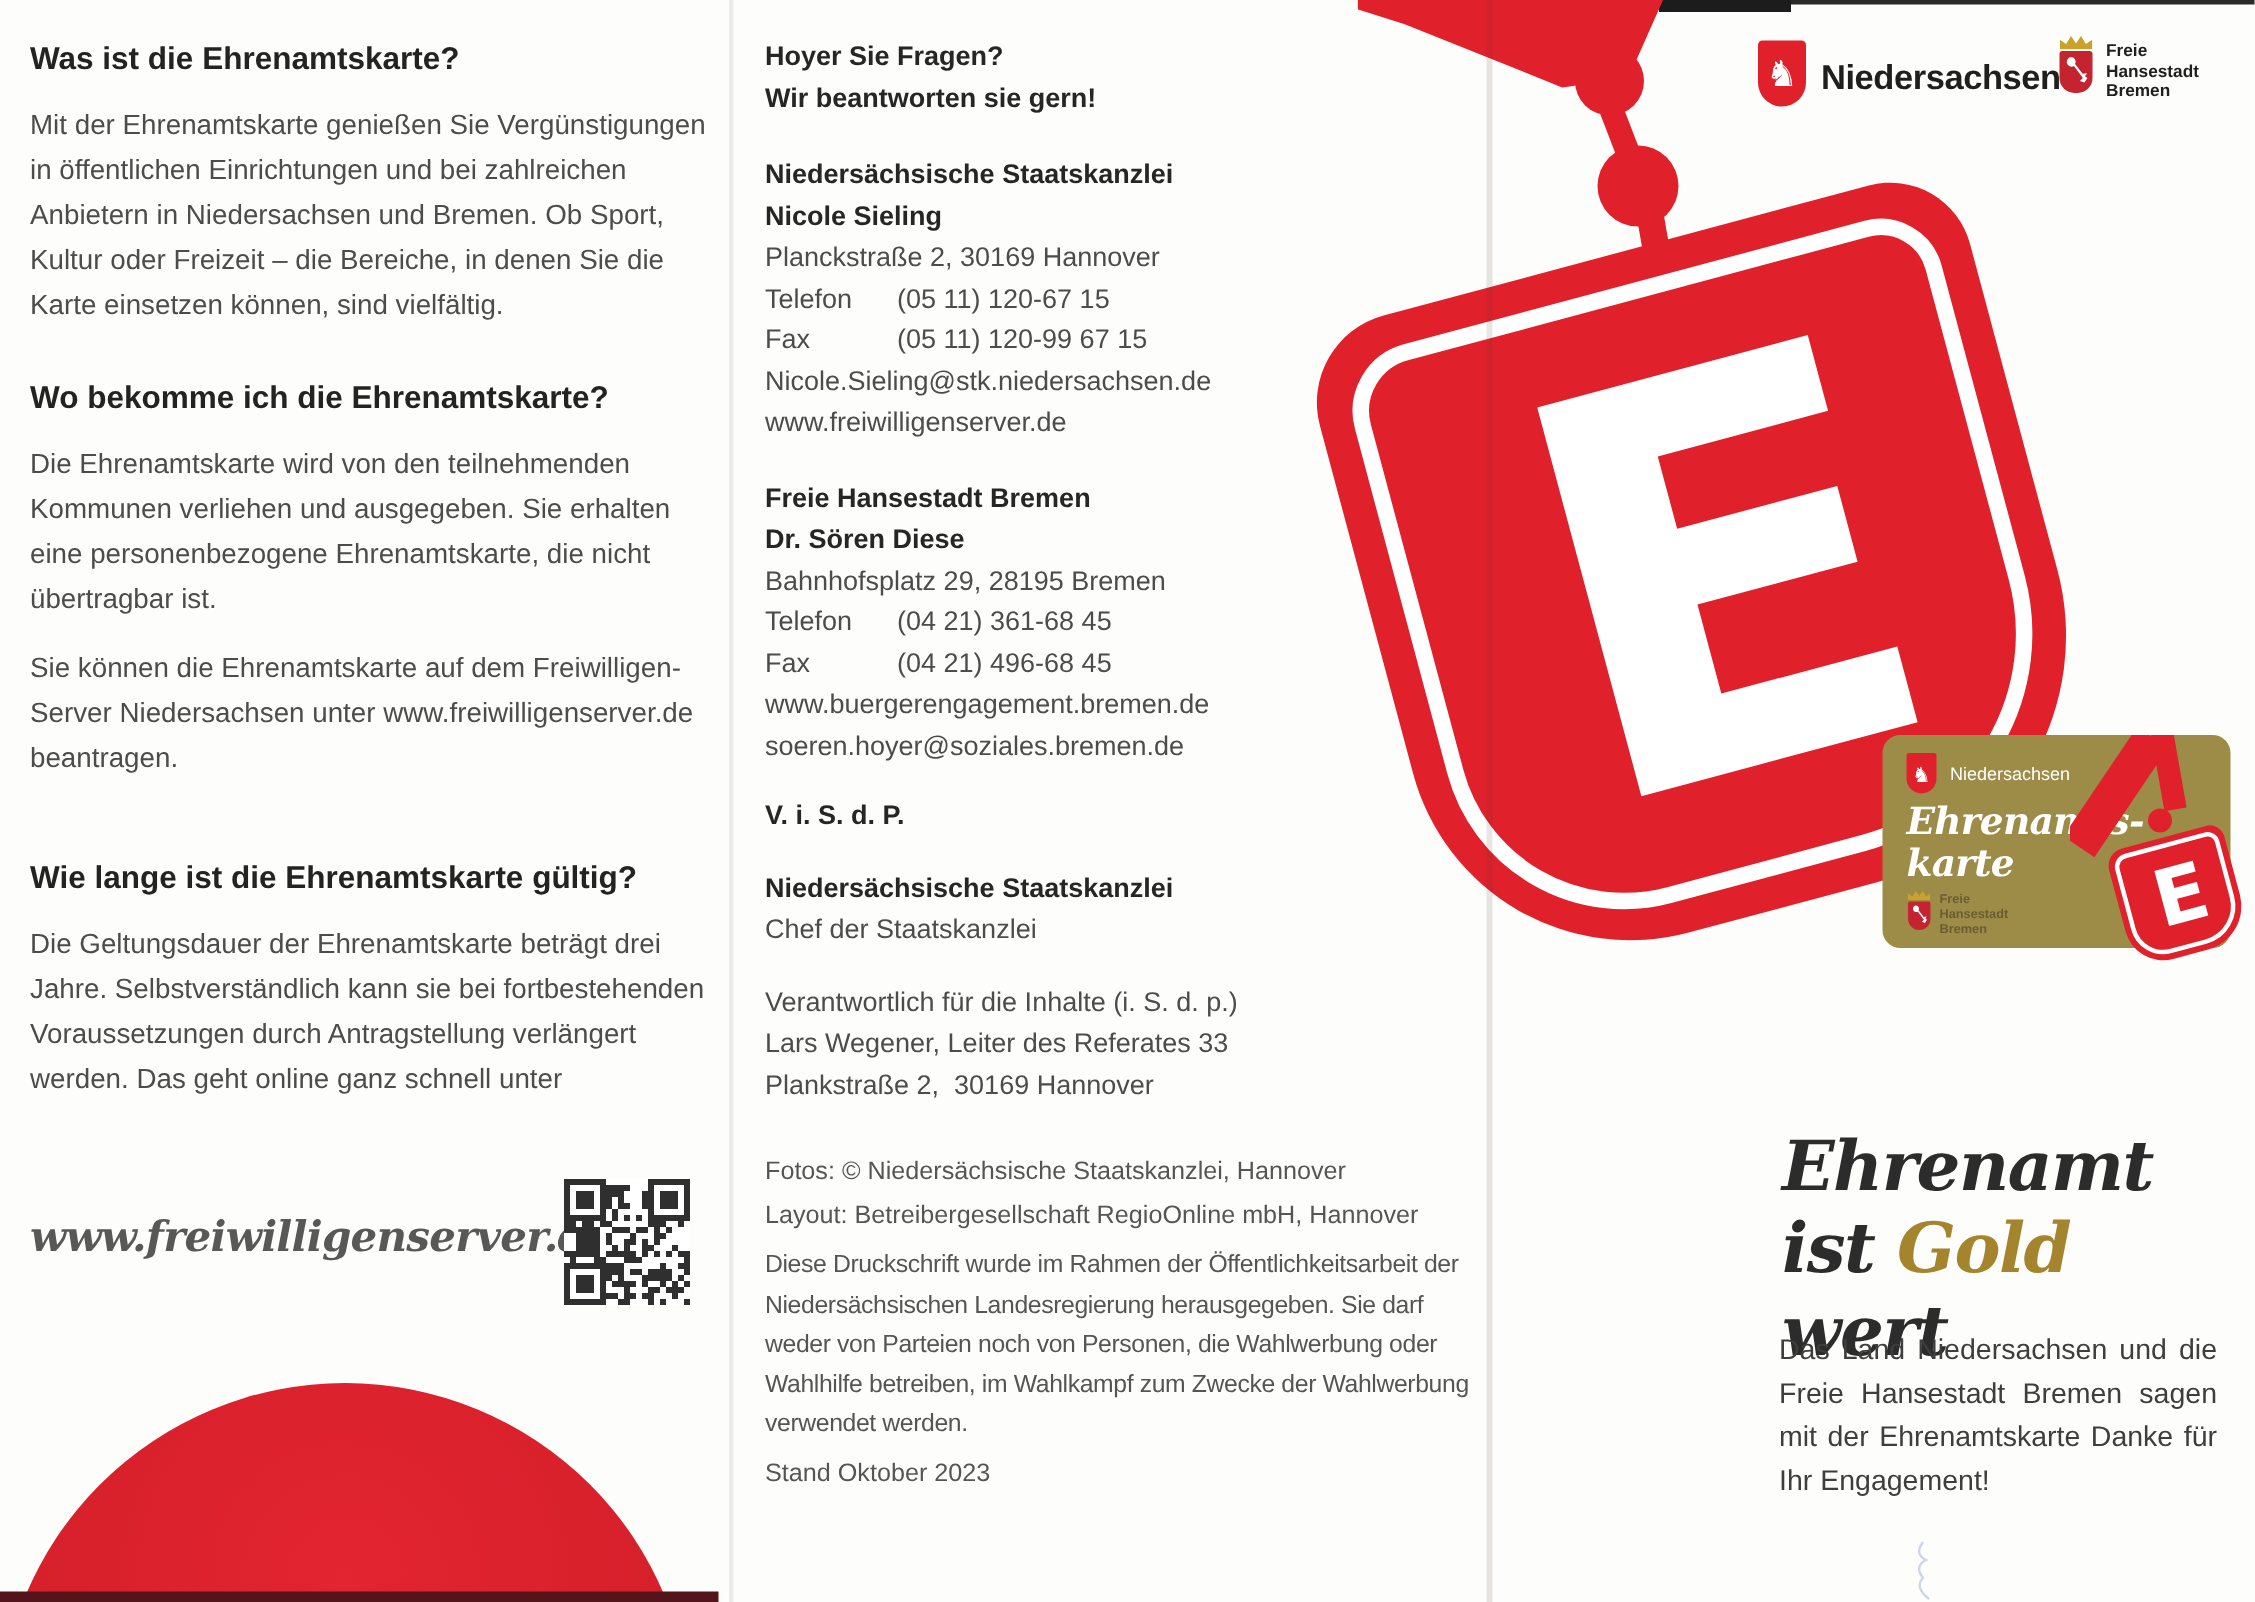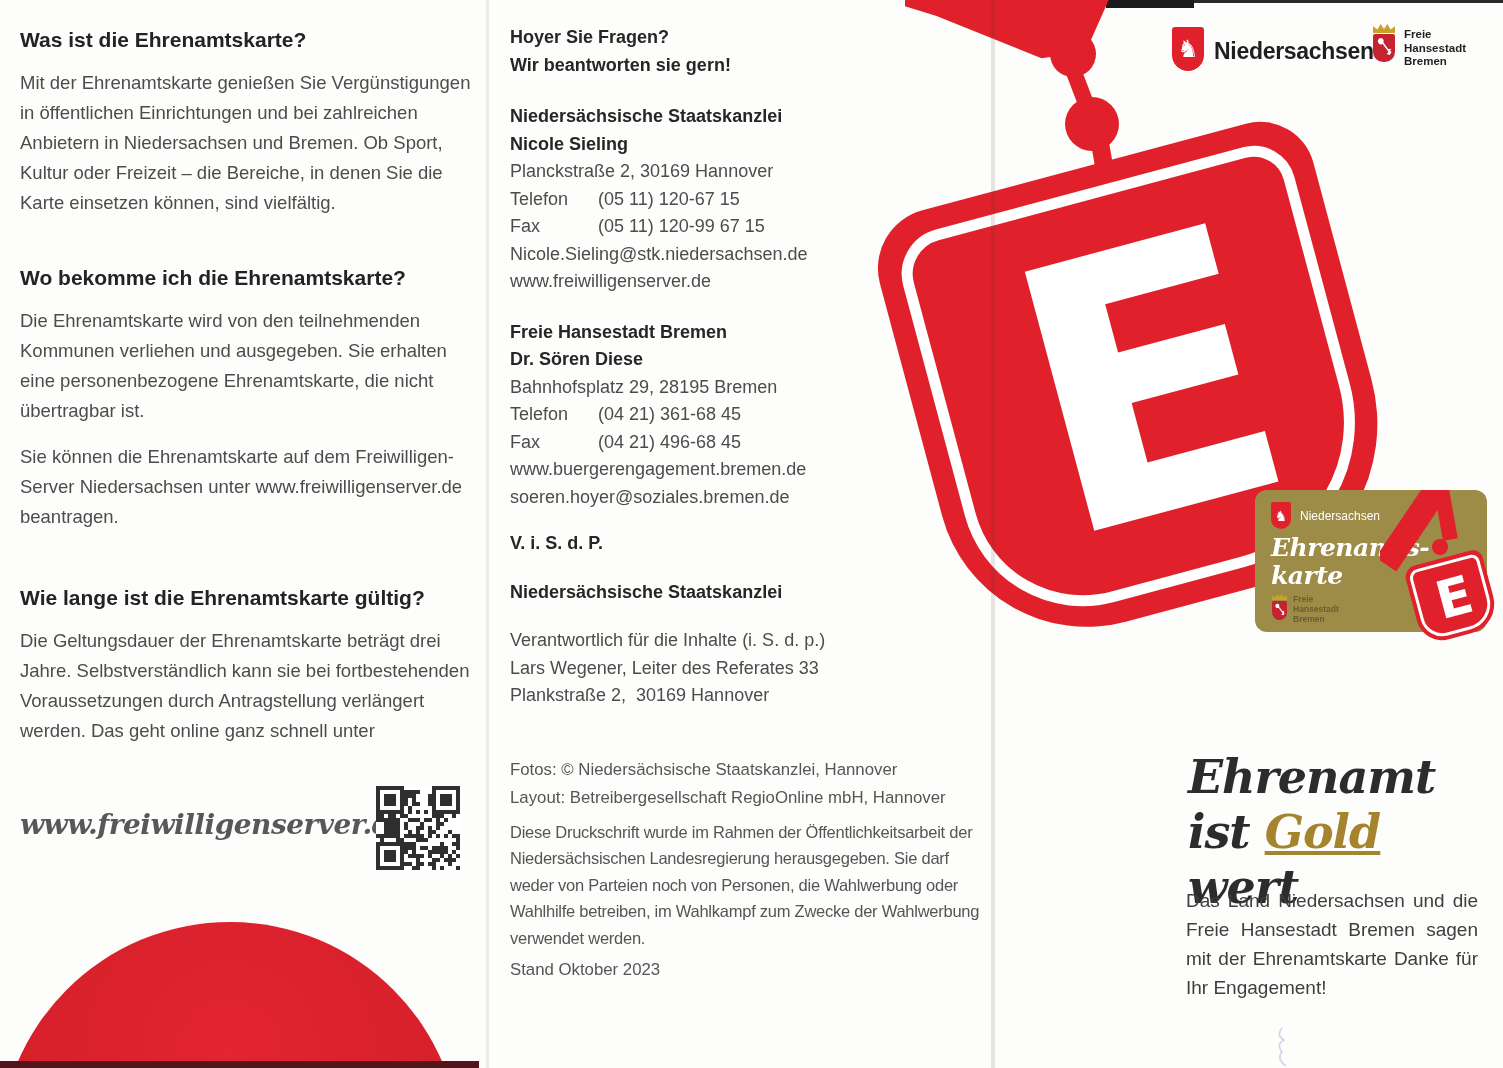--- a/index.html
+++ b/index.html
@@ -10,21 +10,21 @@
     --body:#4c4c4c;
   }
   *{margin:0;padding:0;box-sizing:border-box;}
   html,body{width:1503px;height:1068px;overflow:hidden;background:#fdfdfb;
     font-family:"Liberation Sans",sans-serif;}
   
   .lc{position:absolute;left:20px;top:28px;width:452px;color:var(--body);
       font-size:18.5px;line-height:30px;}
   .lc h2{font-size:21px;line-height:24px;color:#232323;font-family:"Liberation Sans",sans-serif;}
   .lc p{margin-top:16px;}
-  .mt32{margin-top:48px;}
+  .mt32{margin-top:36px;}
   .mt38{margin-top:54px;}
   .big-url{position:absolute;left:20px;top:808px;
       font-family:"DejaVu Serif","Liberation Serif",serif;
       font-weight:bold;font-style:italic;font-size:28px;color:#585858;letter-spacing:-.5px;}
   .qr{position:absolute;left:376px;top:786px;width:84px;height:84px;background:#fff;}
   .red-circle{position:absolute;left:-1px;top:922px;width:462px;height:462px;border-radius:50%;
       background:radial-gradient(circle at 50% 28%,#e32431 0%,#d11f28 70%);}
   .bottom-strip{position:absolute;left:0;top:1061px;width:479px;height:7px;background:#54151a;}
   
   .mc{position:absolute;left:510px;top:24px;width:482px;color:var(--body);font-size:18px;}
@@ -84,21 +84,21 @@
   .mini-badge{position:absolute;left:32px;top:67px;width:80px;height:80px;background:var(--red);
       transform:rotate(-15deg);border-radius:12px 10px 30px 26px;
       display:flex;align-items:center;justify-content:center;}
   .mini-badge-inner{position:absolute;inset:4px;border:3px solid #fff;border-radius:9px 8px 26px 22px;}
   .mini-badge-letter{font-family:"DejaVu Sans","Liberation Sans",sans-serif;font-weight:bold;
       font-size:52px;line-height:1;color:#fff;transform:translate(2px,1px);}
   
   .headline{position:absolute;left:1188px;top:750px;
       font-family:"DejaVu Serif","Liberation Serif",serif;font-weight:bold;font-style:italic;
       font-size:46px;line-height:55px;color:#2c2c2c;letter-spacing:-1px;}
-  .headline .gold{color:var(--gold-text);text-decoration:underline;}
+  .headline .gold{color:var(--gold-text);}
   .right-body{position:absolute;left:1186px;top:886px;width:292px;font-size:19px;line-height:29px;
       color:#3e3e3e;text-align:justify;}
   
   .fold1{position:absolute;left:486px;top:0;width:3px;height:1068px;background:rgba(90,80,70,.10);z-index:10;}
   .fold2{position:absolute;left:991px;top:0;width:4px;height:1068px;background:rgba(80,60,50,.13);z-index:10;}
   .smudge{position:absolute;left:1268px;top:1026px;z-index:11;opacity:.55;}
 </style>
 </head>
 <body>
 
@@ -378,29 +378,30 @@
     <div class="ln"><span class="lbl">Telefon</span><span>(04 21) 361-68 45</span></div>
     <div class="ln"><span class="lbl">Fax</span><span>(04 21) 496-68 45</span></div>
     <div class="ln">www.buergerengagement.bremen.de</div>
     <div class="ln">soeren.hoyer@soziales.bremen.de</div>
   </div>
 
   <div class="ln b" style="margin-top:19px">V. i. S. d. P.</div>
 
   <div style="margin-top:21px">
     <div class="ln b">Niedersächsische Staatskanzlei</div>
+    <div class="ln">Chef der Staatskanzlei</div>
   </div>
 
   <div style="margin-top:21px">
     <div class="ln">Verantwortlich für die Inhalte (i. S. d. p.)</div>
     <div class="ln">Lars Wegener, Leiter des Referates 33</div>
     <div class="ln prewrap">Plankstraße 2,  30169 Hannover</div>
   </div>
 
-  <div class="sm" style="margin-top:46px">
+  <div class="sm" style="margin-top:30px">
     <div>Fotos: © Niedersächsische Staatskanzlei, Hannover</div>
     <div>Layout: Betreibergesellschaft RegioOnline mbH, Hannover</div>
   </div>
 
   <div class="sm2" style="margin-top:6px">Diese Druckschrift wurde im Rahmen der Öffentlichkeitsarbeit der Niedersächsischen Landesregierung herausgegeben. Sie darf weder von Parteien noch von Personen, die Wahlwerbung oder Wahlhilfe betreiben, im Wahlkampf zum Zwecke der Wahlwerbung verwendet werden.</div>
   <div class="sm" style="margin-top:5px">Stand Oktober 2023</div>
 </div>
 
 <div class="scan-bar1"></div>
 <div class="scan-bar2"></div>

